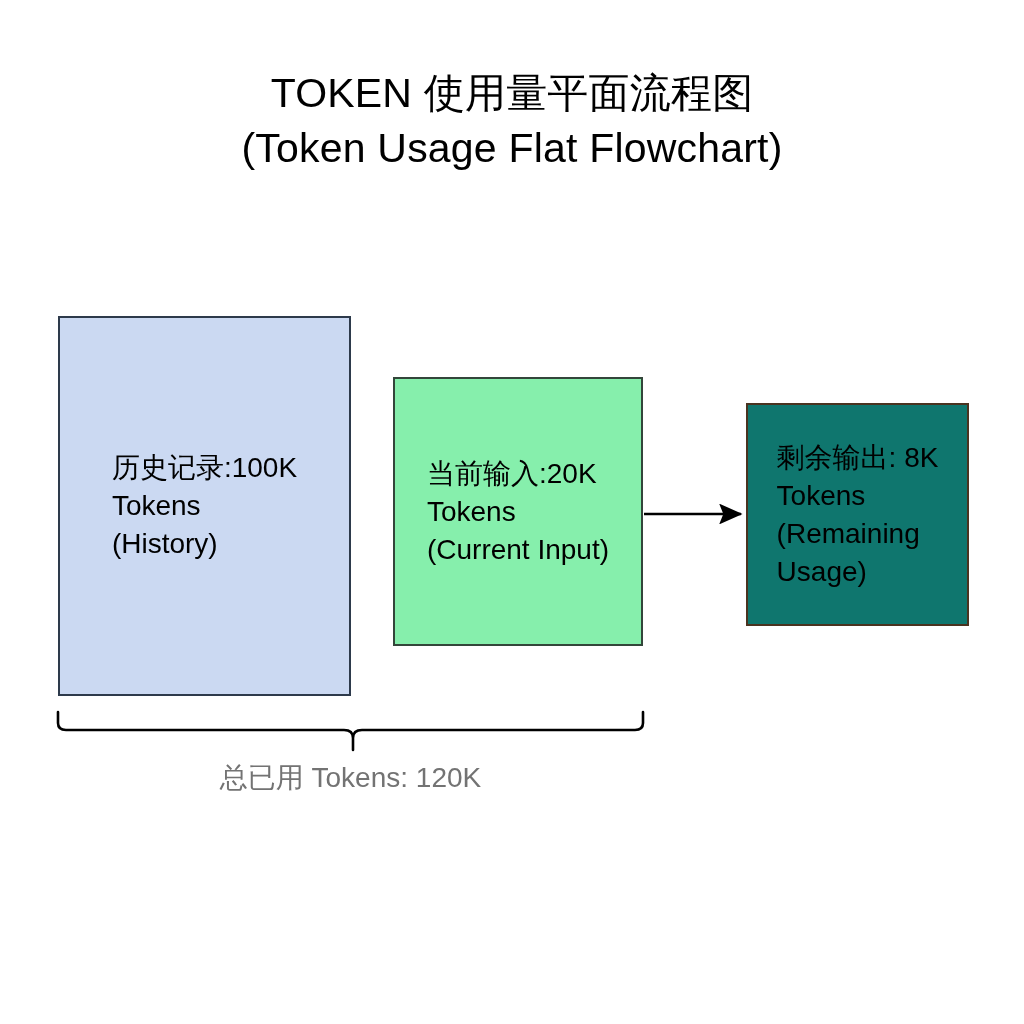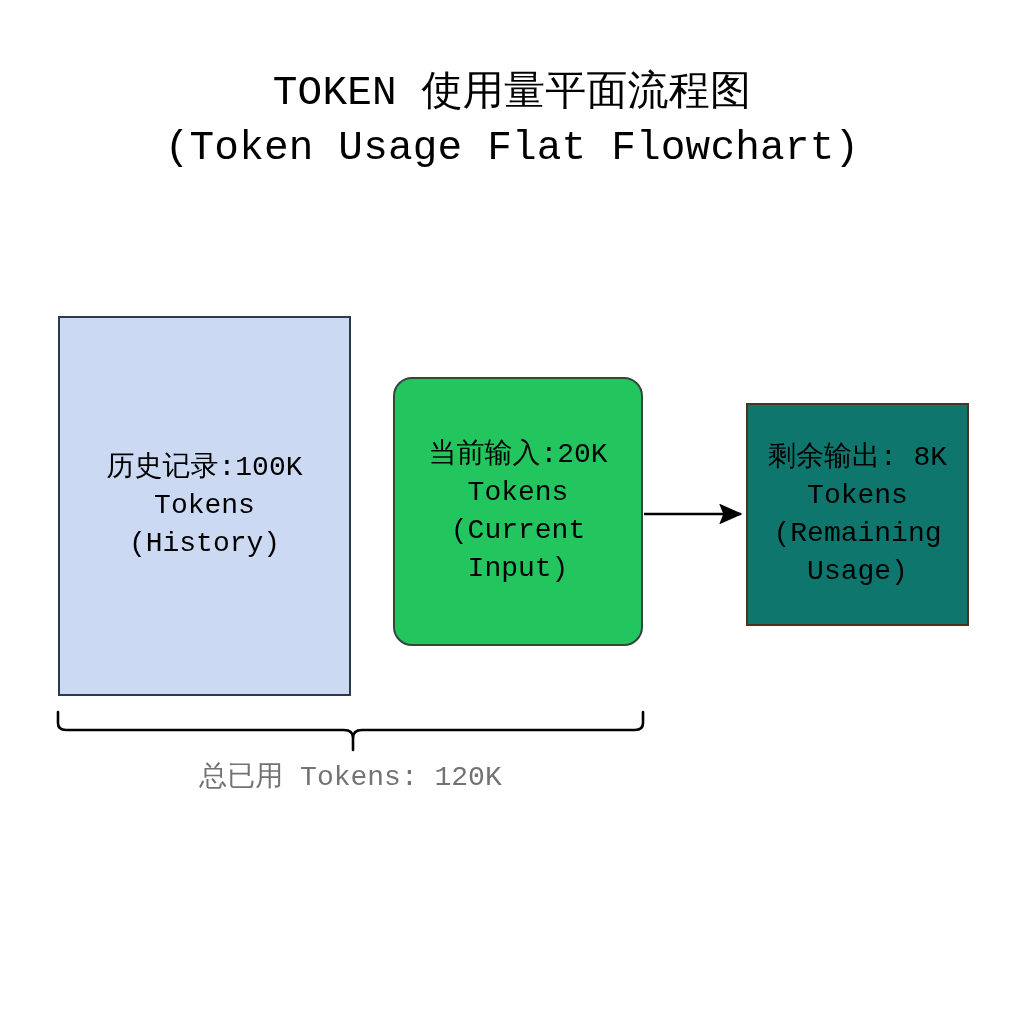--- a/index.html
+++ b/index.html
@@ -15,21 +15,20 @@
     font-family: "Liberation Sans", "DejaVu Sans", sans-serif;
     color: #000000;
     -webkit-font-smoothing: antialiased;
   }
 
   #canvas {
     position: absolute;
     inset: 0;
     width: 1024px;
     height: 1024px;
-    font-family: Liberation Mono, monospace;
   }
 
   
   .title-block {
     position: absolute;
     left: 0;
     top: 66px;
     width: 1024px;
     text-align: center;
   }
@@ -43,21 +42,21 @@
   }
 
   
   .flow-box {
     position: absolute;
     box-sizing: border-box;
     border: 2px solid #2f3b4c;
     display: flex;
     align-items: center;
     justify-content: center;
-    text-align: center;
+    text-align: left;
   }
   .flow-box .box-text {
     font-size: 28px;
     line-height: 38px;
     color: #000;
     padding: 0 6px;
   }
 
   #box-history {
     left: 58px;
@@ -65,23 +64,22 @@
     width: 293px;
     height: 380px;
     background: #cbd9f2;
     border-color: #2d3a4b;
   }
   #box-current-input {
     left: 393px;
     top: 377px;
     width: 250px;
     height: 269px;
-    background: #22c55e;
+    background: #86efac;
     border-color: #33463a;
-    border-radius: 19px;
   }
   #box-remaining-output {
     left: 746px;
     top: 403px;
     width: 223px;
     height: 223px;
     background: #0f766e;
     border-color: #4a3320;
   }
 

